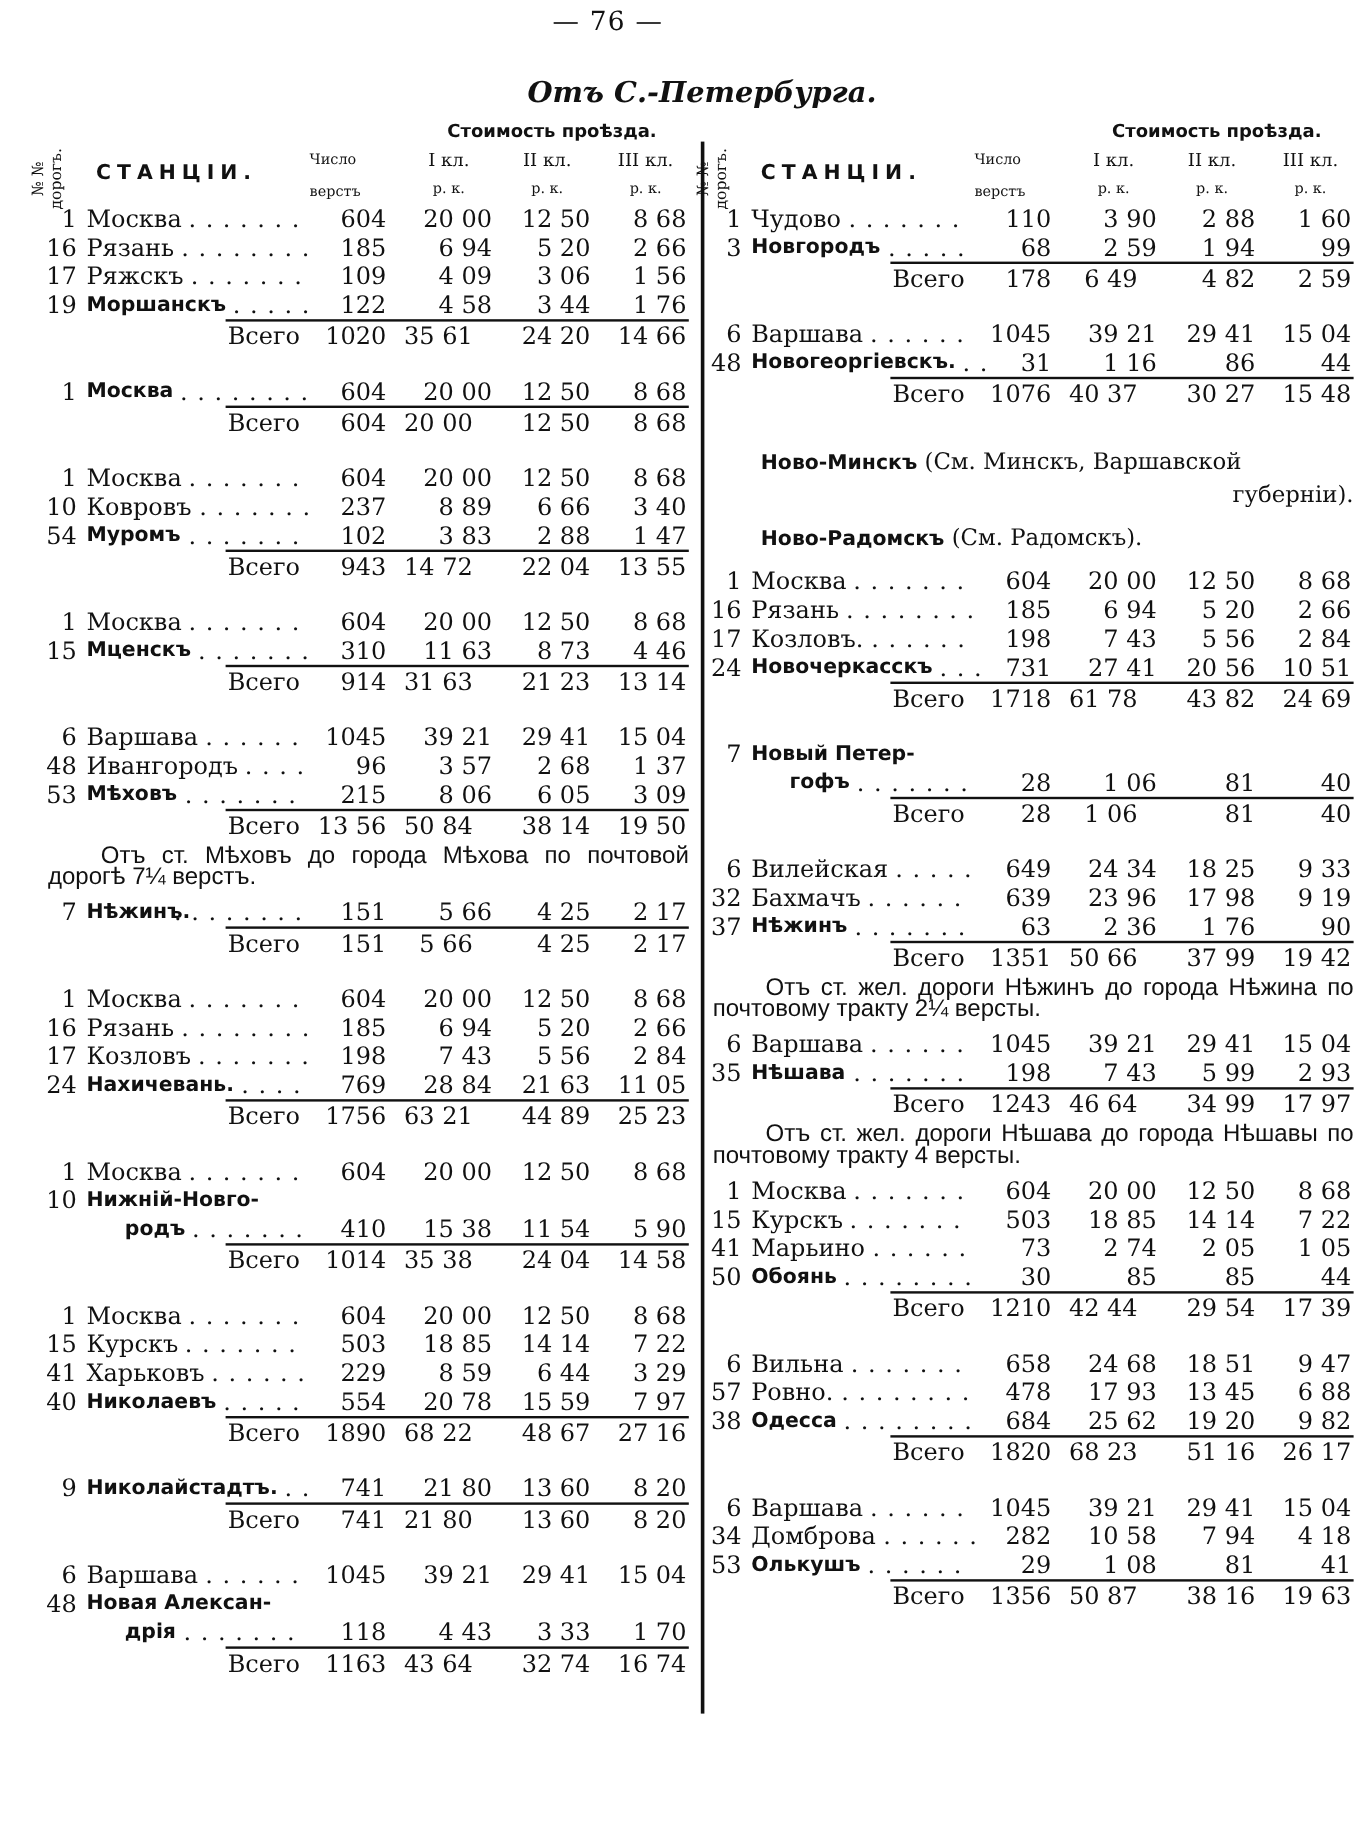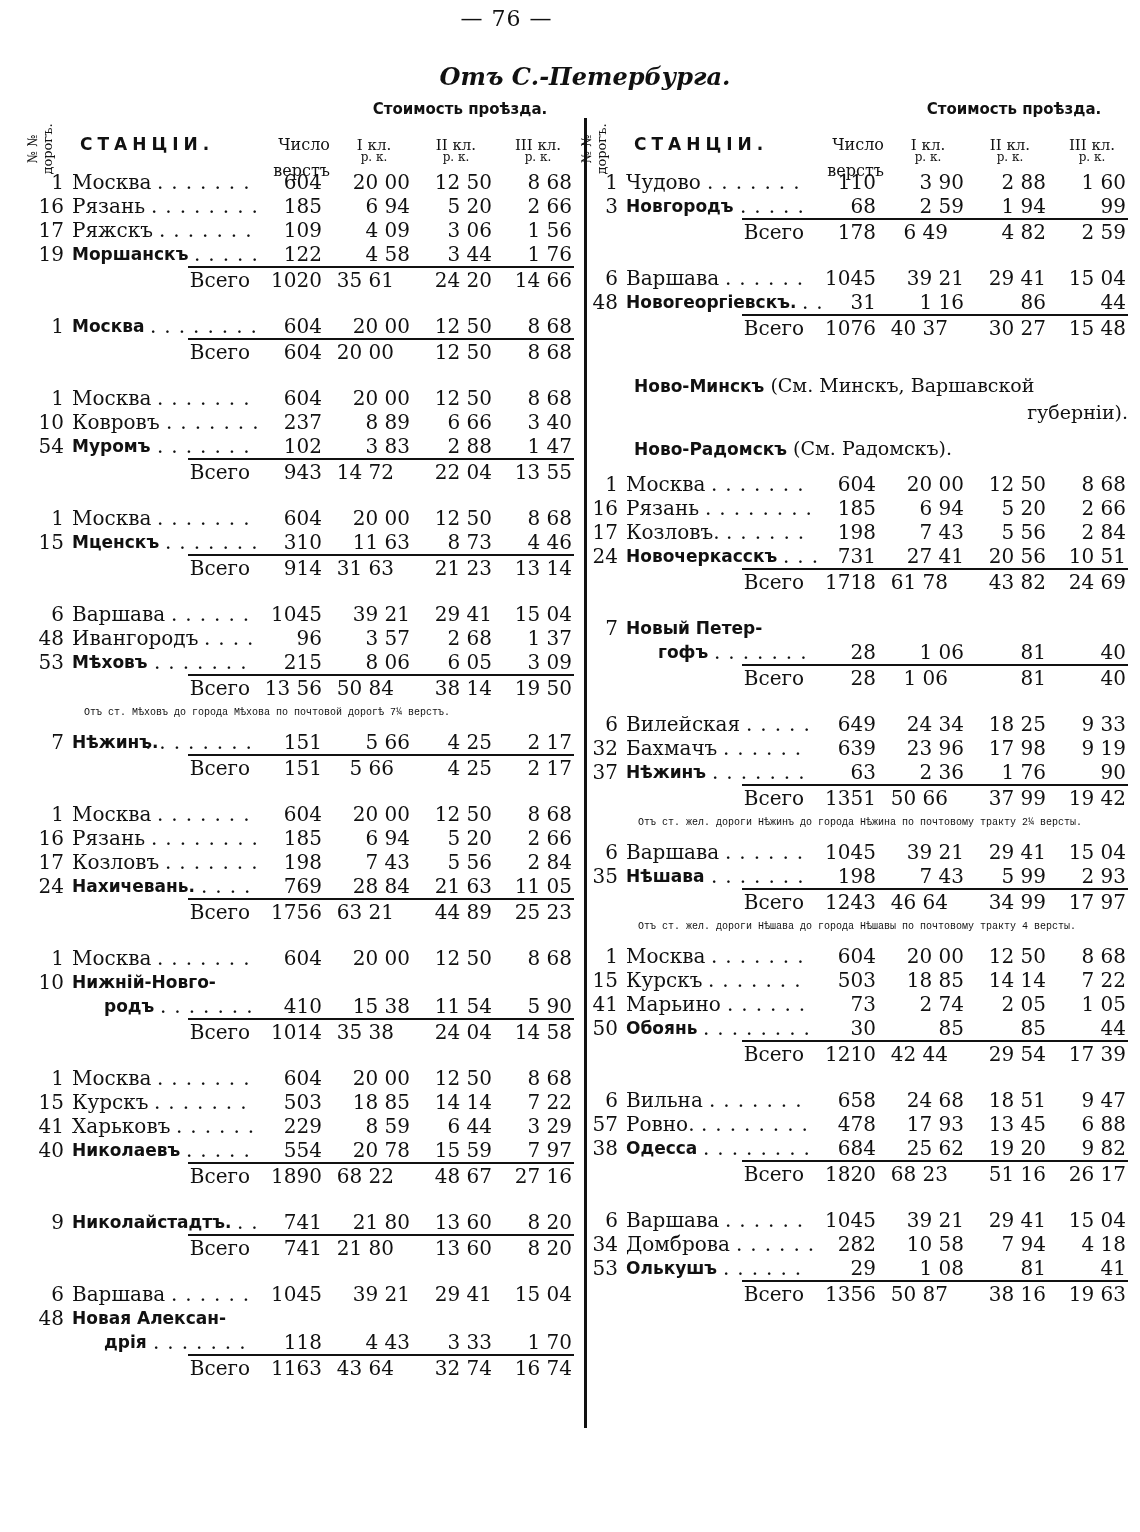--- a/index.html
+++ b/index.html
@@ -30,28 +30,28 @@
     position: absolute; left: -36px; top: 34px; width: 76px; height: 34px;
     transform: rotate(-90deg); transform-origin: center;
     font-size: 13px; line-height: 15px; text-align: center;
   }
   .hdr .stations {
     position: absolute; left: 40px; top: 36px;
     font-family: "DejaVu Sans", "Liberation Sans", sans-serif;
     font-size: 17px; letter-spacing: 5px; font-weight: bold;
   }
   .hdr .versts {
-    position: absolute; left: 218px; top: 22px; width: 72px; text-align: right;
-    font-size: 16px; line-height: 26px; margin-top: 12px;
+    position: absolute; left: 218px; top: 22px; width: 72px; text-align: left;
+    font-size: 12px; line-height: 26px;
   }
   .hdr .fare-title {
     position: absolute; left: 300px; top: 2px; width: 240px; text-align: center;
     font-family: "DejaVu Sans", "Liberation Sans", sans-serif; font-weight: bold; font-size: 15px;
   }
-  .hdr .cls { position: absolute; top: 38px; width: 76px; text-align: center; font-size: 15px; }
+  .hdr .cls { position: absolute; top: 26px; width: 76px; text-align: center; font-size: 15px; }
   .hdr .unit { position: absolute; top: 52px; width: 76px; text-align: center; font-size: 12px; }
   .hdr .c1 { left: 296px; } .hdr .c2 { left: 378px; } .hdr .c3 { left: 460px; }
 
   
   .group { margin-bottom: 0; }
   .row { position: relative; height: 24px; font-size: 20px; line-height: 24px; white-space: nowrap; }
   .row .num { position: absolute; left: -8px; width: 32px; text-align: right; }
   .row .name { position: absolute; left: 32px; }
   .row .name.bold { font-family: "DejaVu Sans", "Liberation Sans", sans-serif; font-weight: bold; font-size: 17px; }
   .row .dots { position: absolute; letter-spacing: 8px; }
@@ -60,22 +60,22 @@
   .row .f2 { position: absolute; left: 372px; width: 80px; text-align: right; }
   .row .f3 { position: absolute; left: 452px; width: 80px; text-align: right; }
   .row.total { border-top: 2px solid #111; margin-left: 148px; }
   .row.total .lbl { position: absolute; left: -10px; width: 72px; text-align: right; }
   .row.total .v { left: 52px; }
   .row.total .f1 { left: 126px; }
   .row.total .f2 { left: 224px; }
   .row.total .f3 { left: 304px; }
   .gap { height: 22px; }
   .note {
-    font-size: 10px; line-height: 18px; text-indent: 44px; text-align: justify;
-    font-family: Liberation Mono, monospace; margin: 4px 0 8px 0;
+    font-size: 20px; line-height: 18px; text-indent: 44px; text-align: justify;
+    font-family: Liberation Sans, sans-serif; margin: 4px 0 8px 0;
   }
   .xref { font-size: 19px; line-height: 26px; margin: 10px 0 10px 40px; }
   .xref b { font-family: "DejaVu Sans", "Liberation Sans", sans-serif; font-size: 17px; }
   .xref .l2 { text-align: right; display: block; margin-left: 40px; }
 </style>
 </head>
 <body>
 
 <div class="page-number">— 76 —</div>
 <div class="title">Отъ С.-Петербурга.</div>

